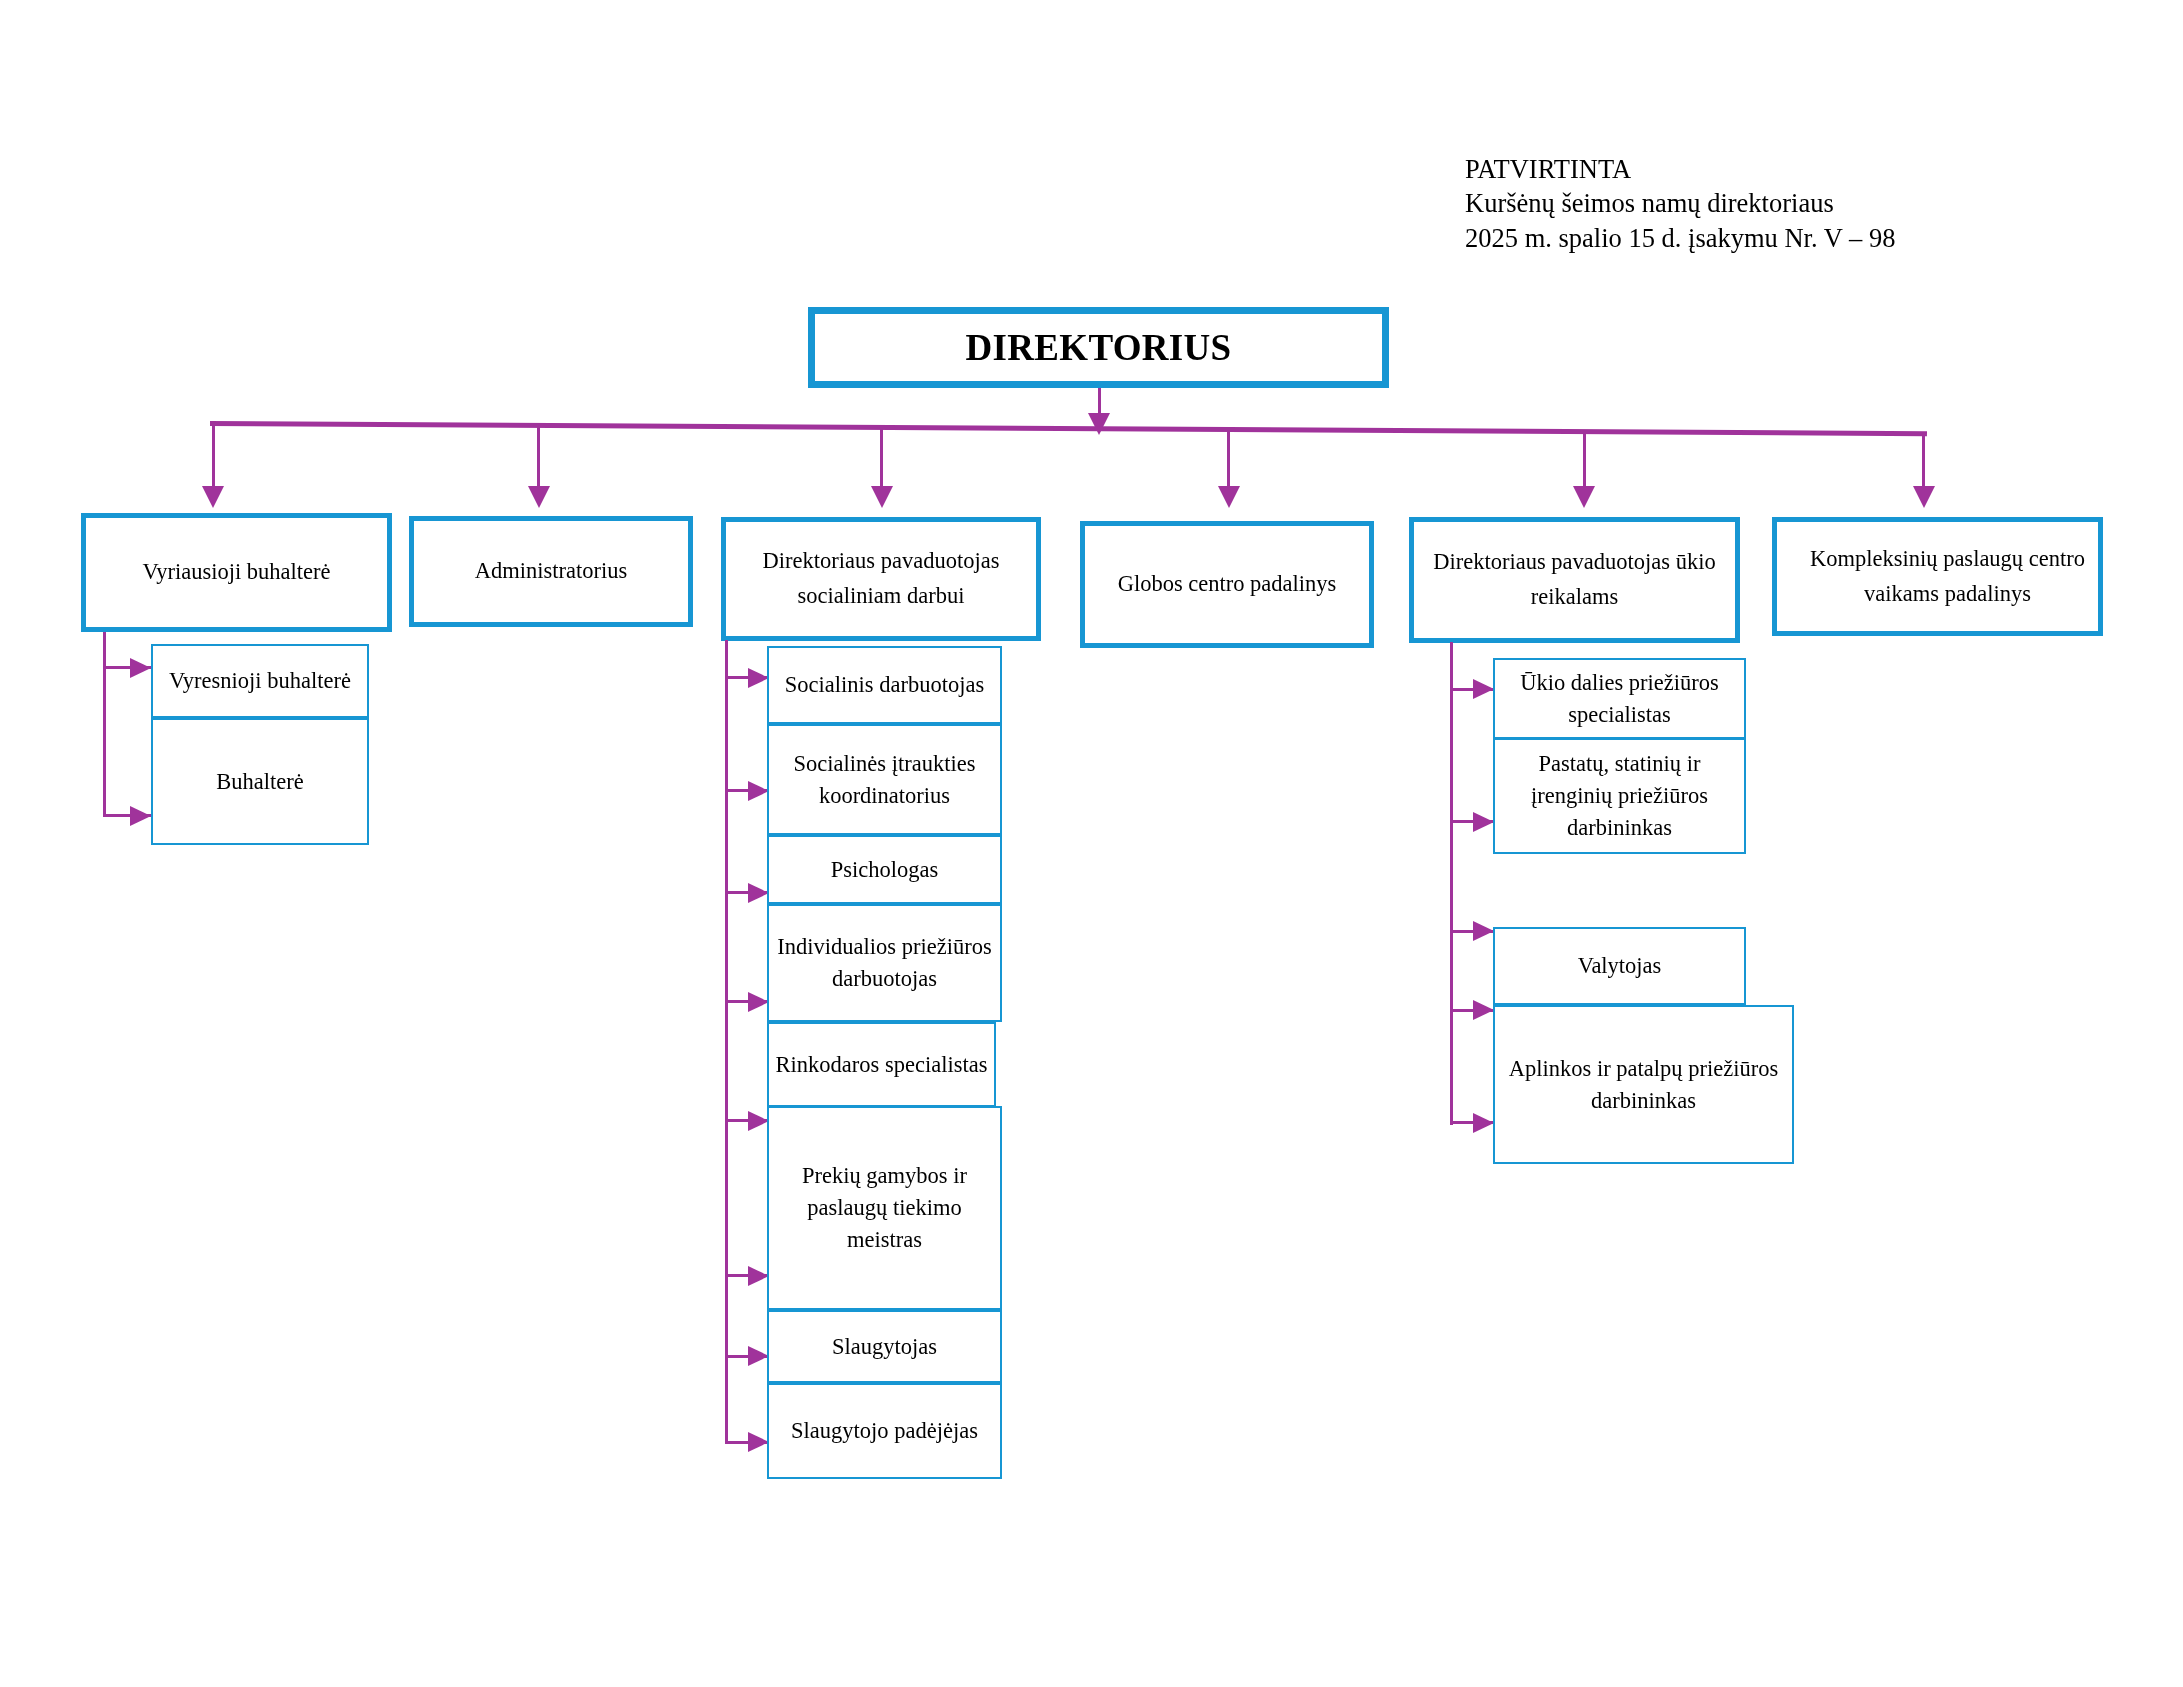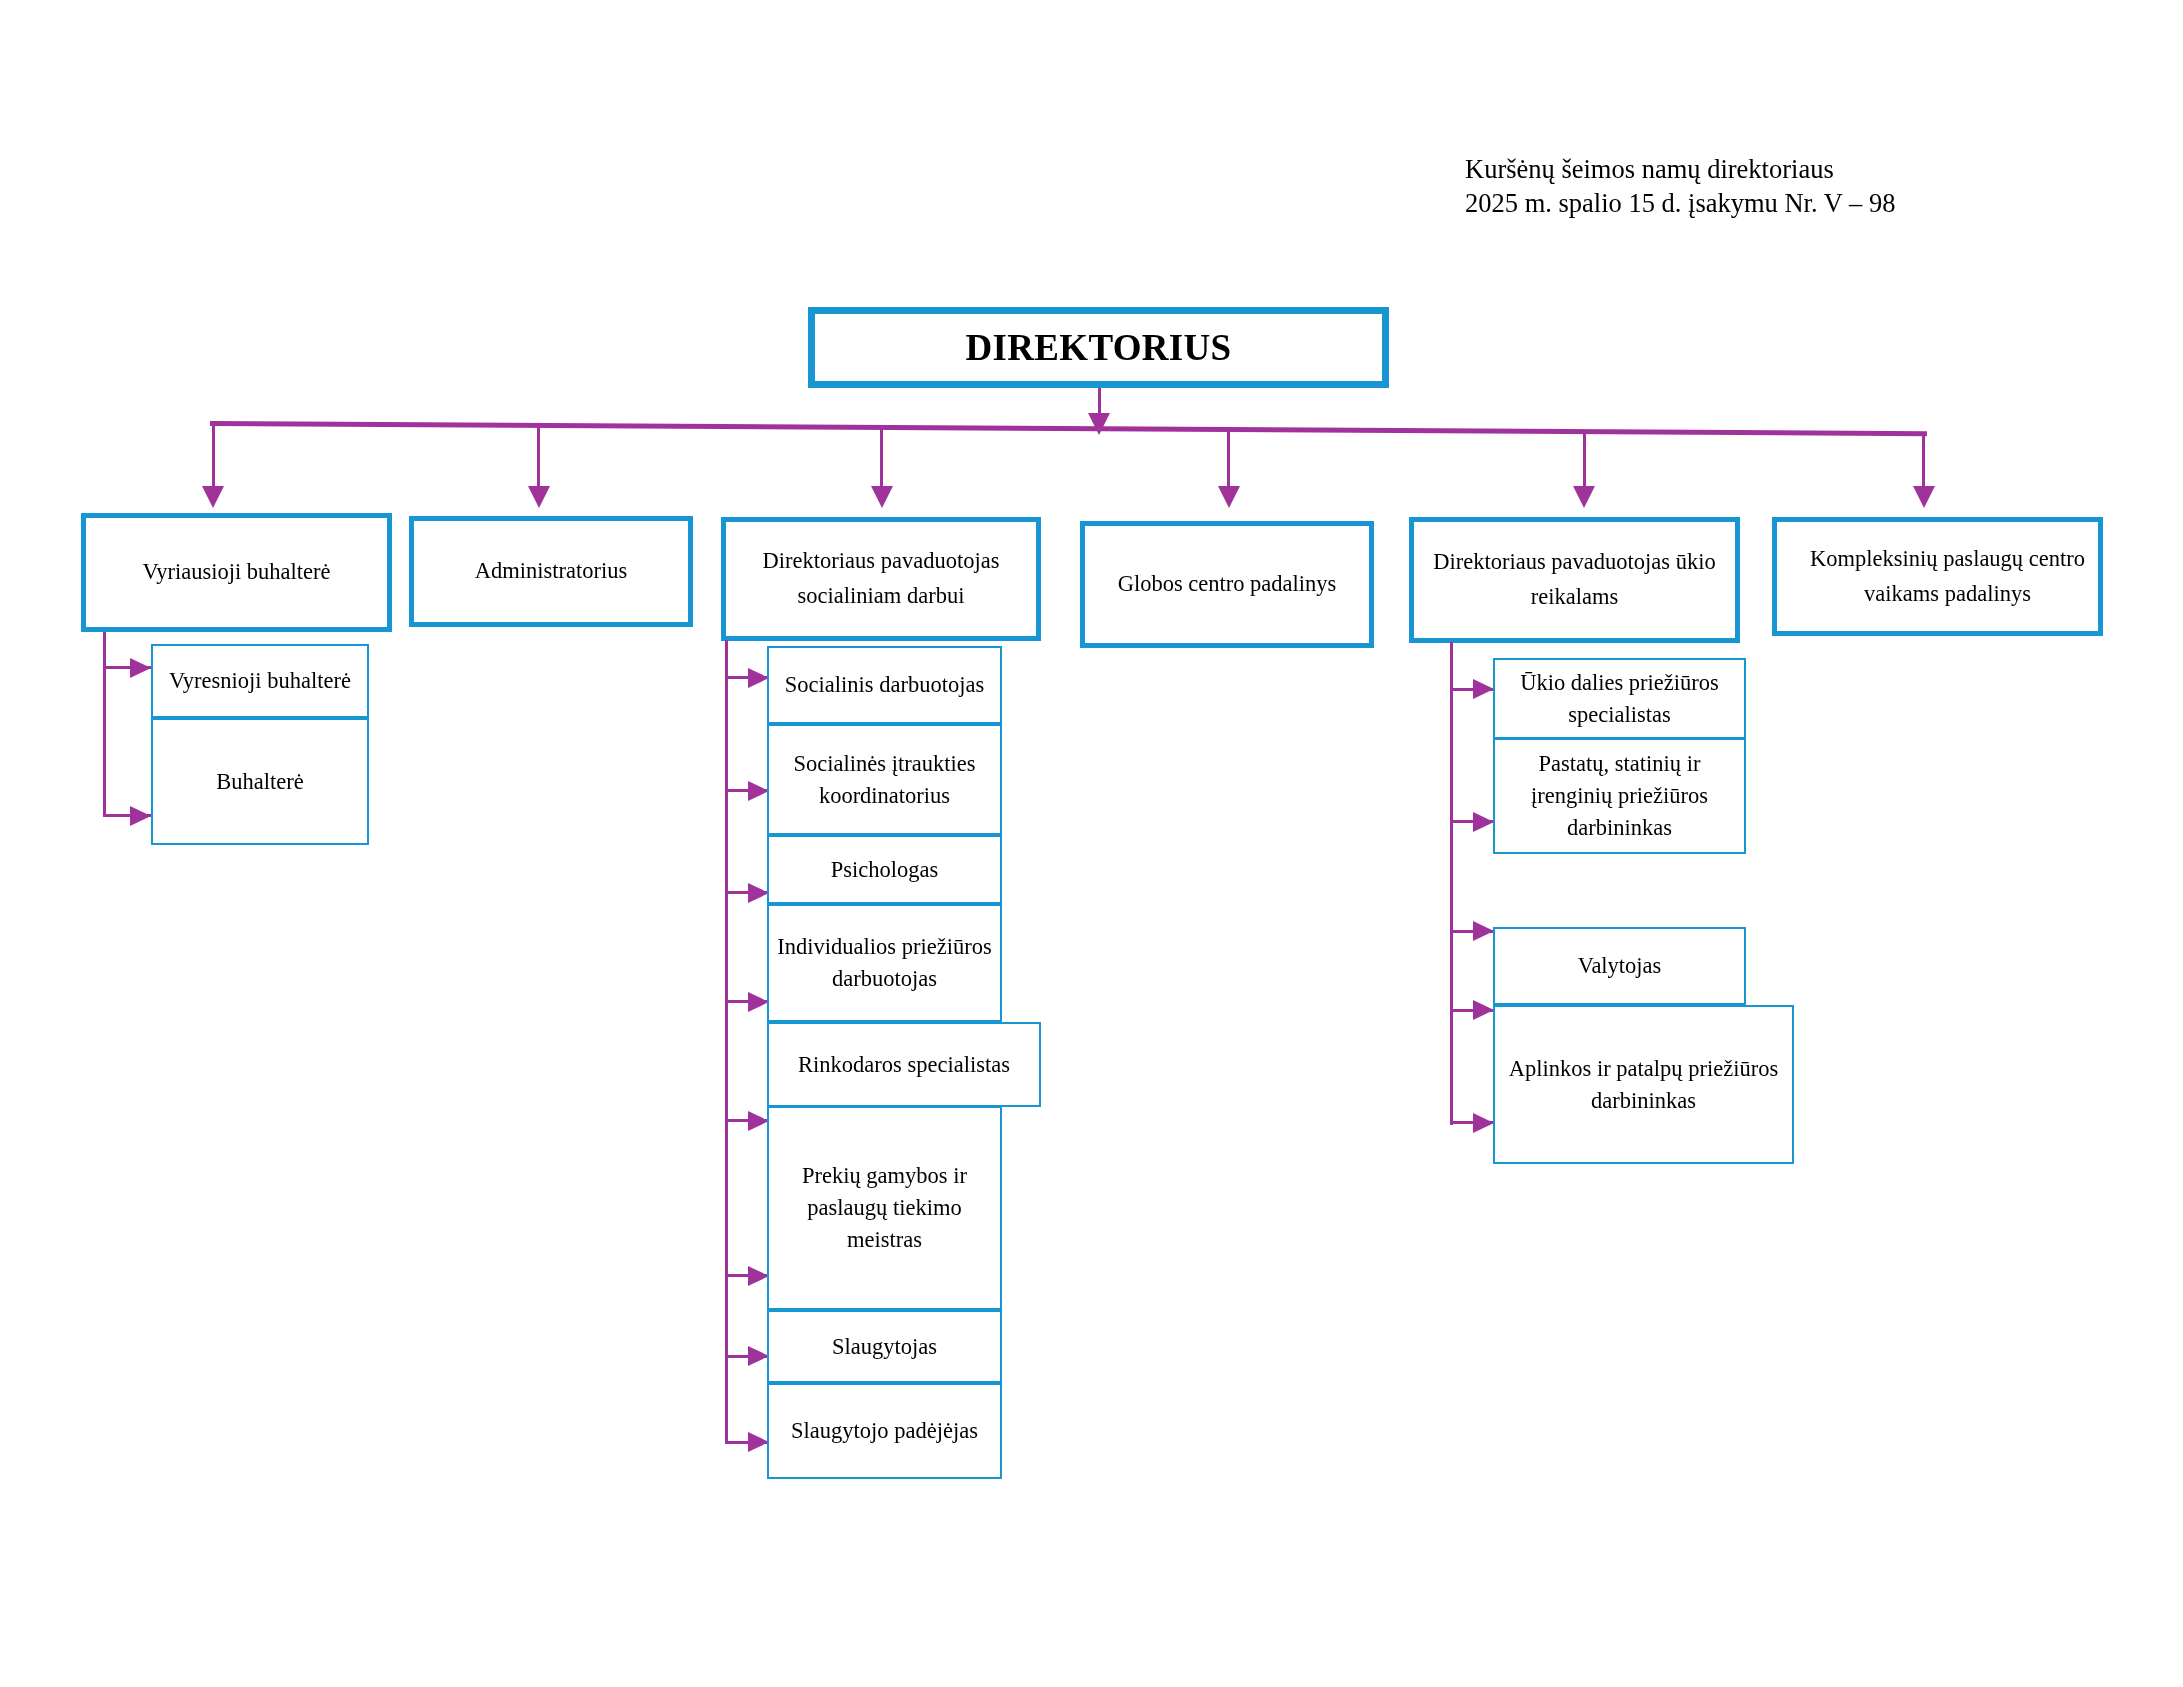--- a/index.html
+++ b/index.html
@@ -113,20 +113,21 @@
     border-bottom: 10.6px solid transparent;
     border-left: 21px solid #A0339B;
   }
 </style>
 </head>
 <body>
 
 <div id="chart-root">
 
   <div class="approval-block">
+    <span class="approval-line">PATVIRTINTA</span>
     <span class="approval-line">Kuršėnų šeimos namų direktoriaus</span>
     <span class="approval-line">2025 m. spalio 15 d. įsakymu Nr. V – 98</span>
   </div>
 
   <div class="box box-root" style="left:808px; top:307px; width:581px; height:81px;">
     <span class="box-label">DIREKTORIUS</span>
   </div>
 
   <div class="conn conn-v" style="left:1098px; top:388px; width:3.3px; height:34px;"></div>
   <div class="arrow-down" style="left:1088px; top:413px;"></div>
@@ -221,21 +222,21 @@
   </div>
   <div class="box box-staff" style="left:767px; top:724px; width:235px; height:111px;">
     <span class="box-label">Socialinės įtraukties koordinatorius</span>
   </div>
   <div class="box box-staff" style="left:767px; top:835px; width:235px; height:69px;">
     <span class="box-label">Psichologas</span>
   </div>
   <div class="box box-staff" style="left:767px; top:904px; width:235px; height:118px;">
     <span class="box-label">Individualios priežiūros darbuotojas</span>
   </div>
-  <div class="box box-staff" style="left:767px; top:1022px; width:274px; height:85px;">
+  <div class="box box-staff" style="left:767px; top:1022px; width:229px; height:85px;">
     <span class="box-label">Rinkodaros specialistas</span>
   </div>
   <div class="box box-staff" style="left:767px; top:1106px; width:235px; height:204px;">
     <span class="box-label">Prekių gamybos ir paslaugų tiekimo meistras</span>
   </div>
   <div class="box box-staff" style="left:767px; top:1310px; width:235px; height:73px;">
     <span class="box-label">Slaugytojas</span>
   </div>
   <div class="box box-staff" style="left:767px; top:1383px; width:235px; height:96px;">
     <span class="box-label">Slaugytojo padėjėjas</span>

